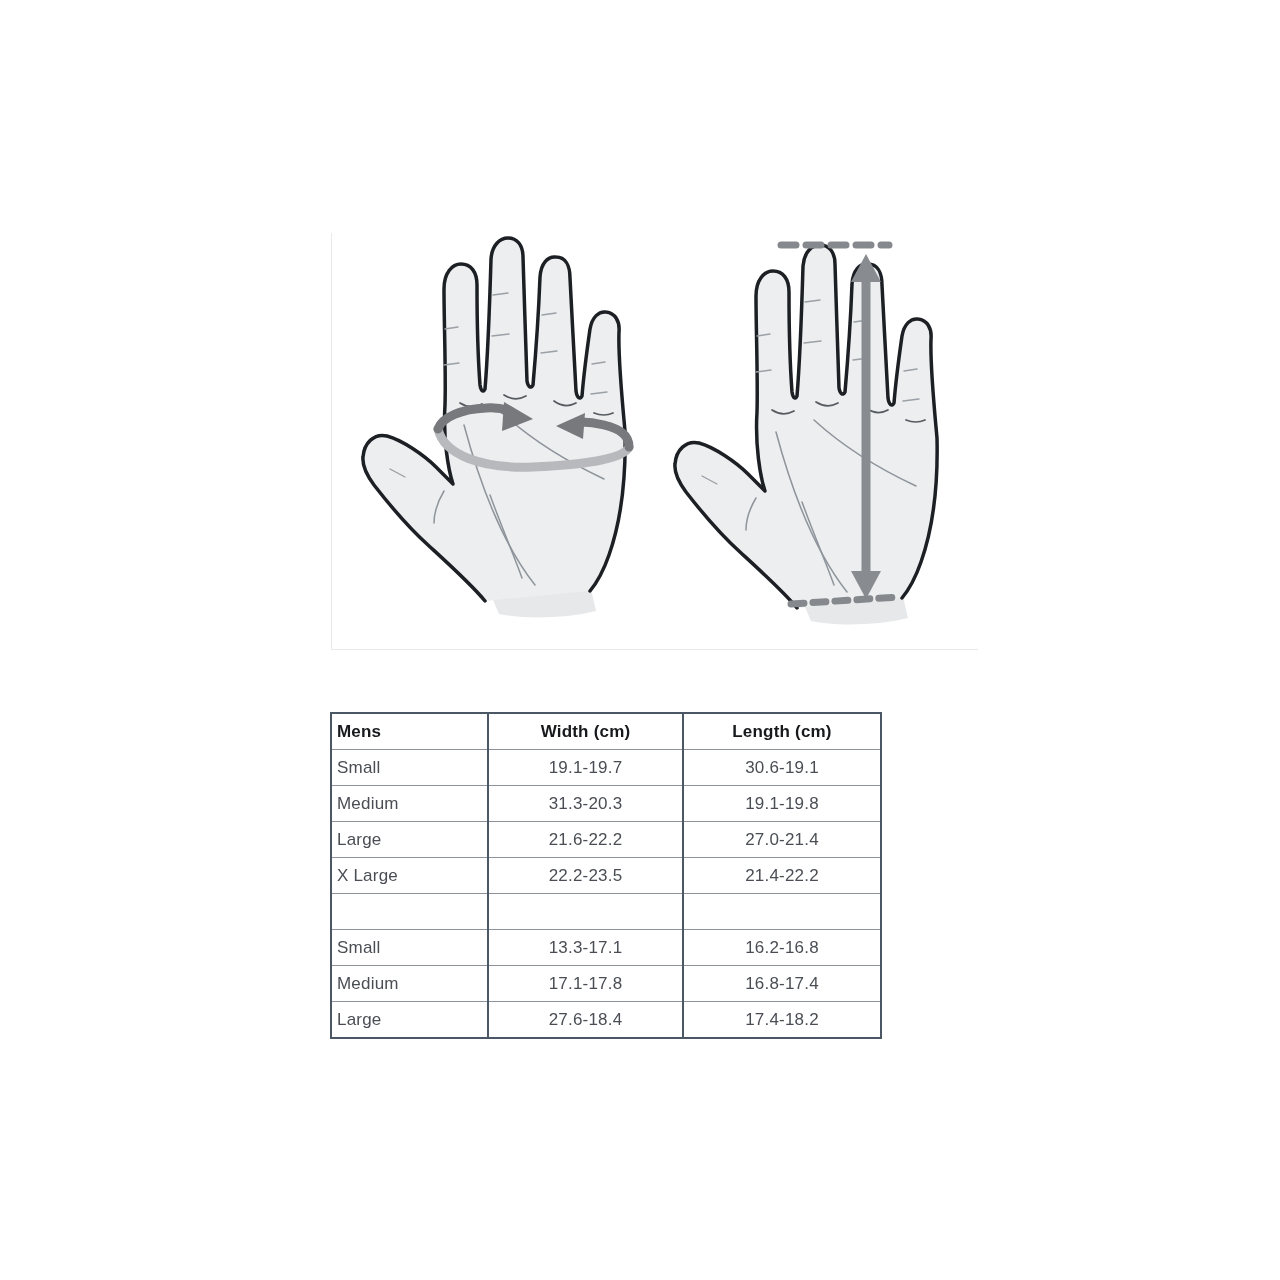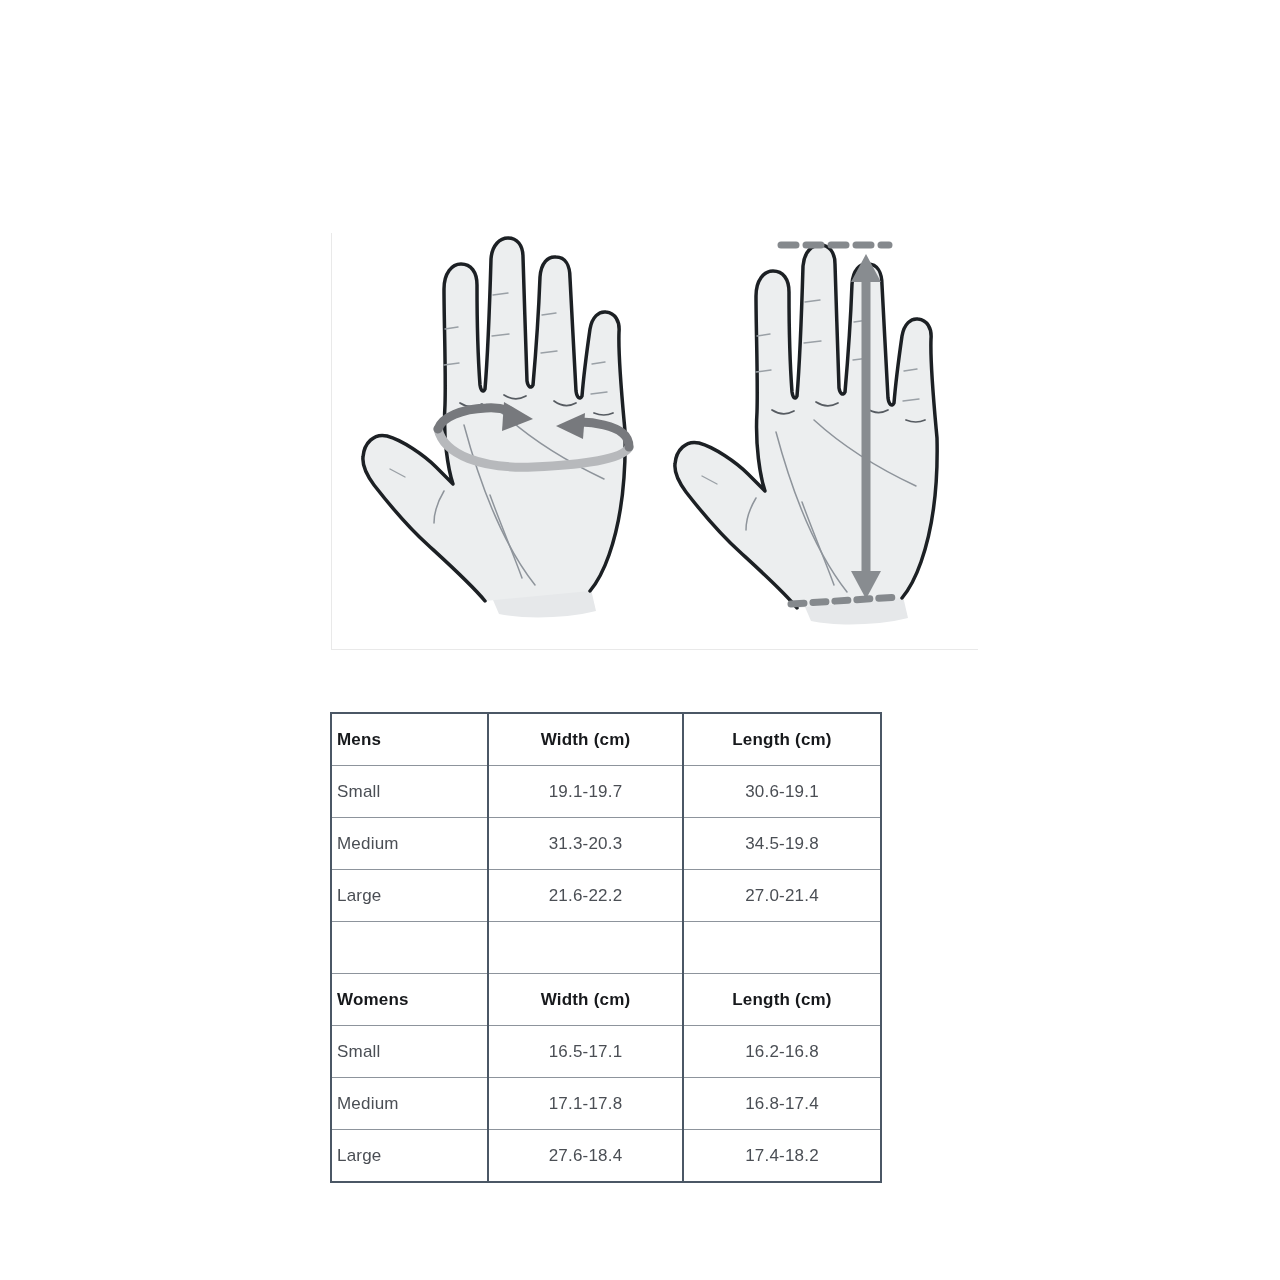--- a/index.html
+++ b/index.html
@@ -33,21 +33,21 @@
     table-layout: fixed;
     border: 2px solid #4b5765;
     font-family: "Liberation Sans", sans-serif;
   }
   .size-table td, .size-table th {
     border-left: 2px solid #4b5765;
     border-right: 2px solid #4b5765;
     border-top: 1px solid #8d949c;
     border-bottom: 1px solid #8d949c;
     height: 27px;
-    padding: 12px;
+    padding: 4px;
     font-size: 17px;
     letter-spacing: 0.2px;
     color: #4a4e54;
     text-align: center;
     vertical-align: middle;
     background: #ffffff;
     overflow: hidden;
     white-space: nowrap;
   }
   .size-table th {
@@ -167,40 +167,40 @@
         <th>Length (cm)</th>
       </tr>
       <tr>
         <td class="col-size">Small</td>
         <td>19.1-19.7</td>
         <td>30.6-19.1</td>
       </tr>
       <tr>
         <td class="col-size">Medium</td>
         <td>31.3-20.3</td>
-        <td>34.5-19.8</td>
+        <td>19.1-19.8</td>
       </tr>
       <tr>
         <td class="col-size">Large</td>
         <td>21.6-22.2</td>
         <td>27.0-21.4</td>
+      </tr>
+      <tr>
+        <td class="col-size">X Large</td>
+        <td>22.2-23.5</td>
+        <td>21.4-22.2</td>
       </tr>
       <tr class="spacer-row">
         <td></td>
         <td></td>
         <td></td>
       </tr>
       <tr>
-        <th class="col-size">Womens</th>
-        <th>Width (cm)</th>
-        <th>Length (cm)</th>
-      </tr>
-      <tr>
         <td class="col-size">Small</td>
-        <td>16.5-17.1</td>
+        <td>13.3-17.1</td>
         <td>16.2-16.8</td>
       </tr>
       <tr>
         <td class="col-size">Medium</td>
         <td>17.1-17.8</td>
         <td>16.8-17.4</td>
       </tr>
       <tr>
         <td class="col-size">Large</td>
         <td>27.6-18.4</td>

